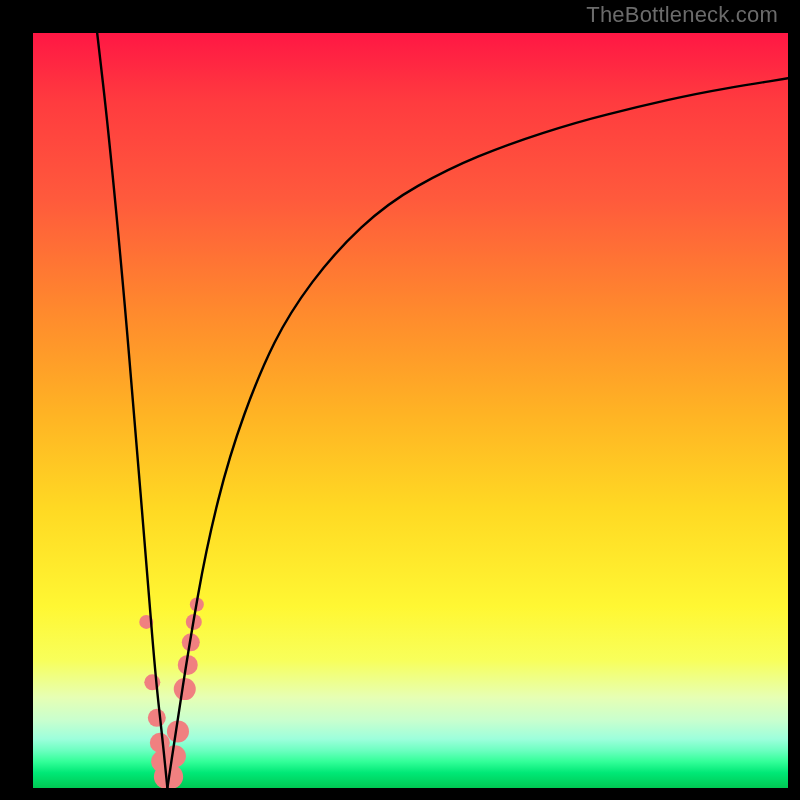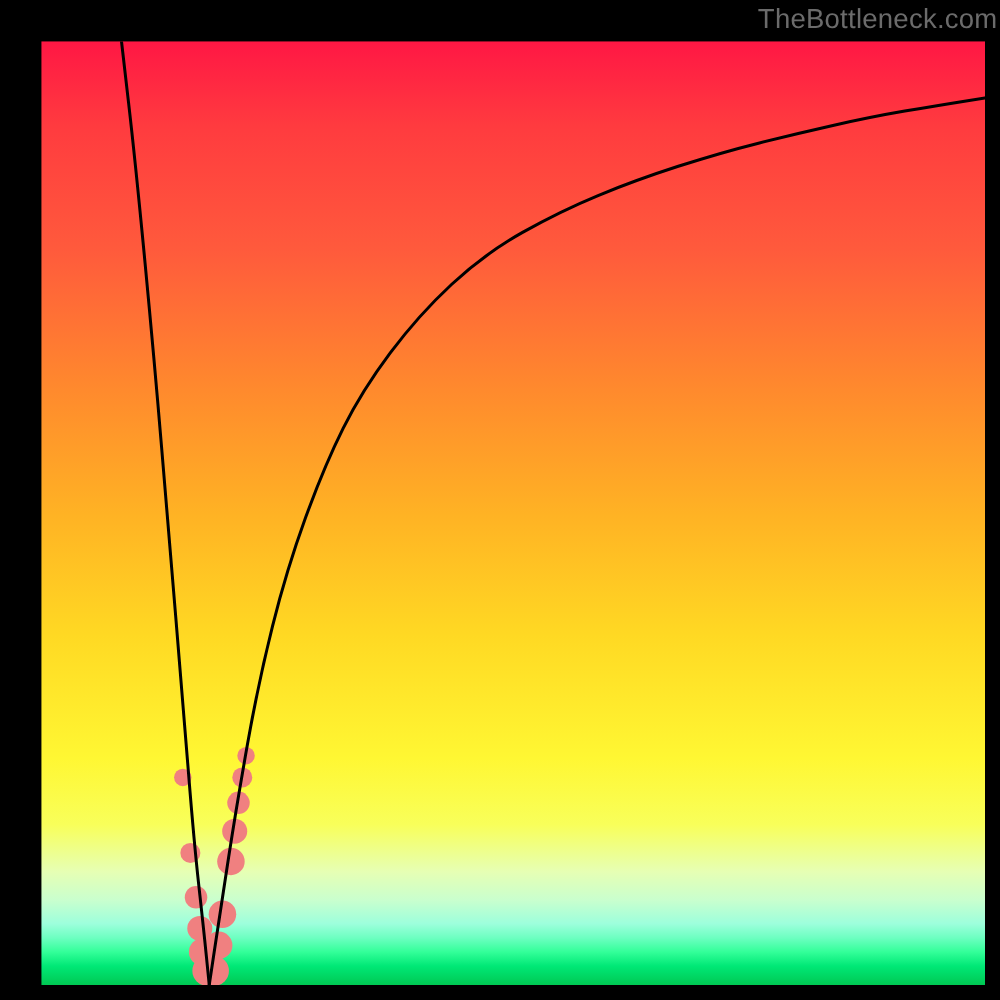--- a/index.html
+++ b/index.html
@@ -47,21 +47,21 @@
       #00c853 100%
     );
   }
   .curve-layer, .dots-layer {
     position: absolute;
     inset: 0;
   }
   .watermark {
     position: absolute;
     top: 2px;
-    right: 2px;
+    right: 22px;
     color: #6b6b6b;
     font-size: 22px;
     letter-spacing: 0.2px;
     user-select: none;
   }
 </style>
 </head>
 <body>
 
 <div class="frame">

